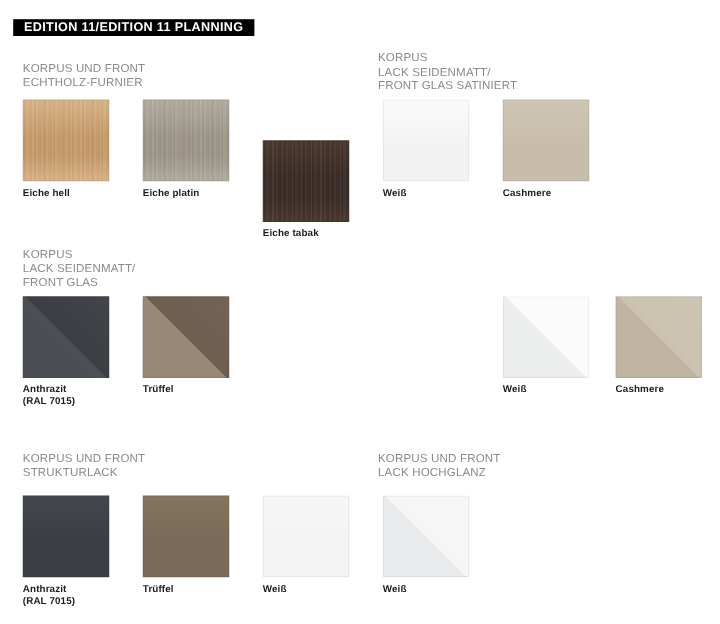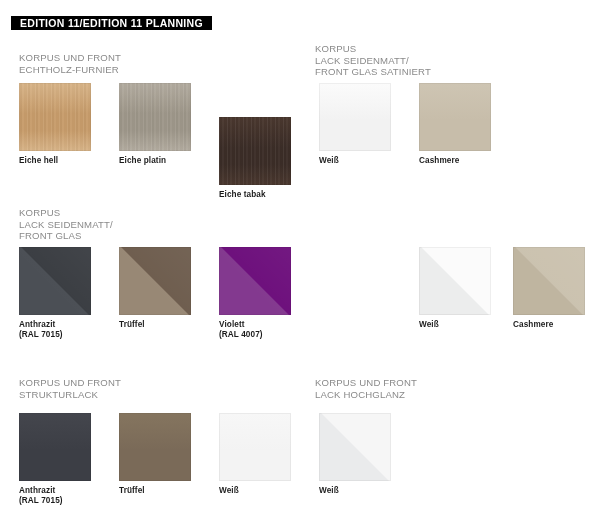--- a/index.html
+++ b/index.html
@@ -161,29 +161,20 @@
 (RAL 7015)</div>
   </div>
   <div class="swatch" style="left:119px; top:247px;">
     <div class="chip" id="chip-2-1" style="background: rgb(110, 93, 78);">
         <div class="gloss" style="background: linear-gradient(225deg, rgb(110, 93, 78) 0%, rgb(110, 93, 78) 49.5%, rgb(152, 136, 117) 50.5%, rgb(152, 136, 117) 100%);"></div>
         <div class="grain" style="background: linear-gradient(225deg, rgba(255, 255, 255, 0.05) 0%, rgba(255, 255, 255, 0) 60%); opacity: 0.8;"></div>
         <div class="edge"></div>
       </div>
     <div class="swatch-label">Trüffel</div>
   </div>
-  <div class="swatch" style="left:219px; top:247px;">
-    <div class="chip" id="chip-2-2" style="background: rgb(109, 15, 124);">
-        <div class="gloss" style="background: linear-gradient(225deg, rgb(109, 15, 124) 0%, rgb(109, 15, 124) 49.5%, rgb(131, 57, 143) 50.5%, rgb(131, 57, 143) 100%);"></div>
-        <div class="grain" style="background: linear-gradient(225deg, rgba(255, 255, 255, 0.05) 0%, rgba(255, 255, 255, 0) 60%); opacity: 0.8;"></div>
-        <div class="edge"></div>
-      </div>
-    <div class="swatch-label">Violett
-(RAL 4007)</div>
-  </div>
   <div class="swatch" style="left:419px; top:247px;">
     <div class="chip" id="chip-2-4" style="background: rgb(251, 251, 251);">
         <div class="gloss" style="background: linear-gradient(225deg, rgb(251, 251, 251) 0%, rgb(251, 251, 251) 49.5%, rgb(236, 237, 237) 50.5%, rgb(236, 237, 237) 100%);"></div>
         <div class="grain" style="background: linear-gradient(225deg, rgba(255, 255, 255, 0.05) 0%, rgba(255, 255, 255, 0) 60%); opacity: 0.8;"></div>
         <div class="edge"></div>
       </div>
     <div class="swatch-label">Weiß</div>
   </div>
   <div class="swatch" style="left:513px; top:247px;">
     <div class="chip" id="chip-2-5" style="background: rgb(203, 194, 175);">

